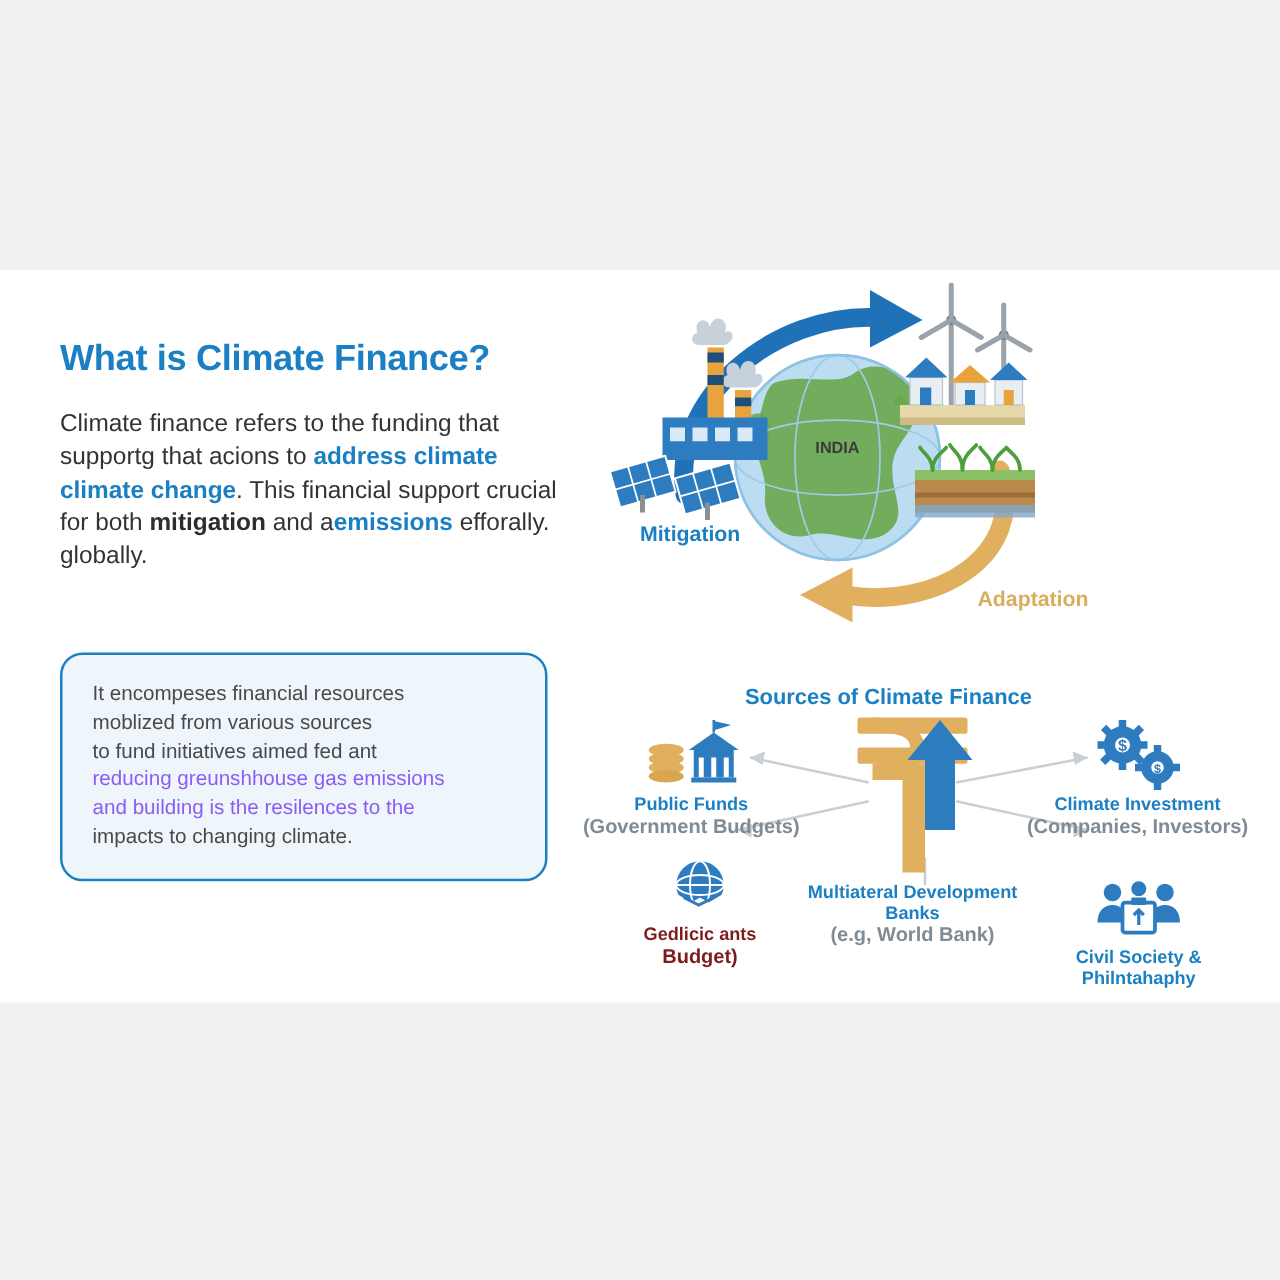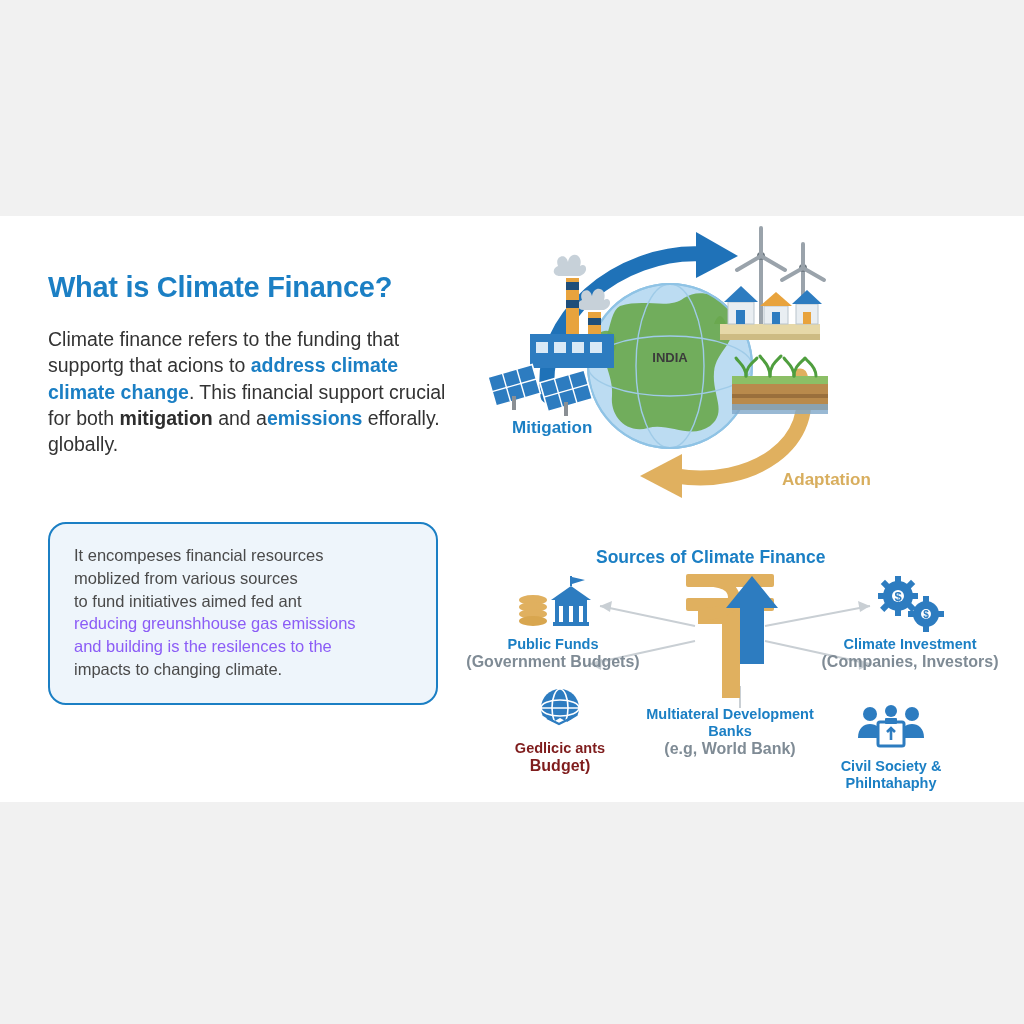--- a/index.html
+++ b/index.html
@@ -138,21 +138,21 @@
   }
   .node-icon {
     display: block;
     margin: 0 auto 4px auto;
   }
 
   .n-public    { left: 18px;  top: 30px;  width: 190px; }
   .n-private   { left: 370px; top: 30px;  width: 200px; }
   .n-grants    { left: 30px;  top: 140px; width: 180px; }
   .n-mdb       { left: 192px; top: 160px; width: 196px; }
-  .n-civil     { left: 356px; top: 158px; width: 190px; }
+  .n-civil     { left: 376px; top: 158px; width: 190px; }
 
   svg { display: block; }
 </style>
 </head>
 <body>
 
 <div class="page">
   <div class="slide">
 
     <div class="left-col">

